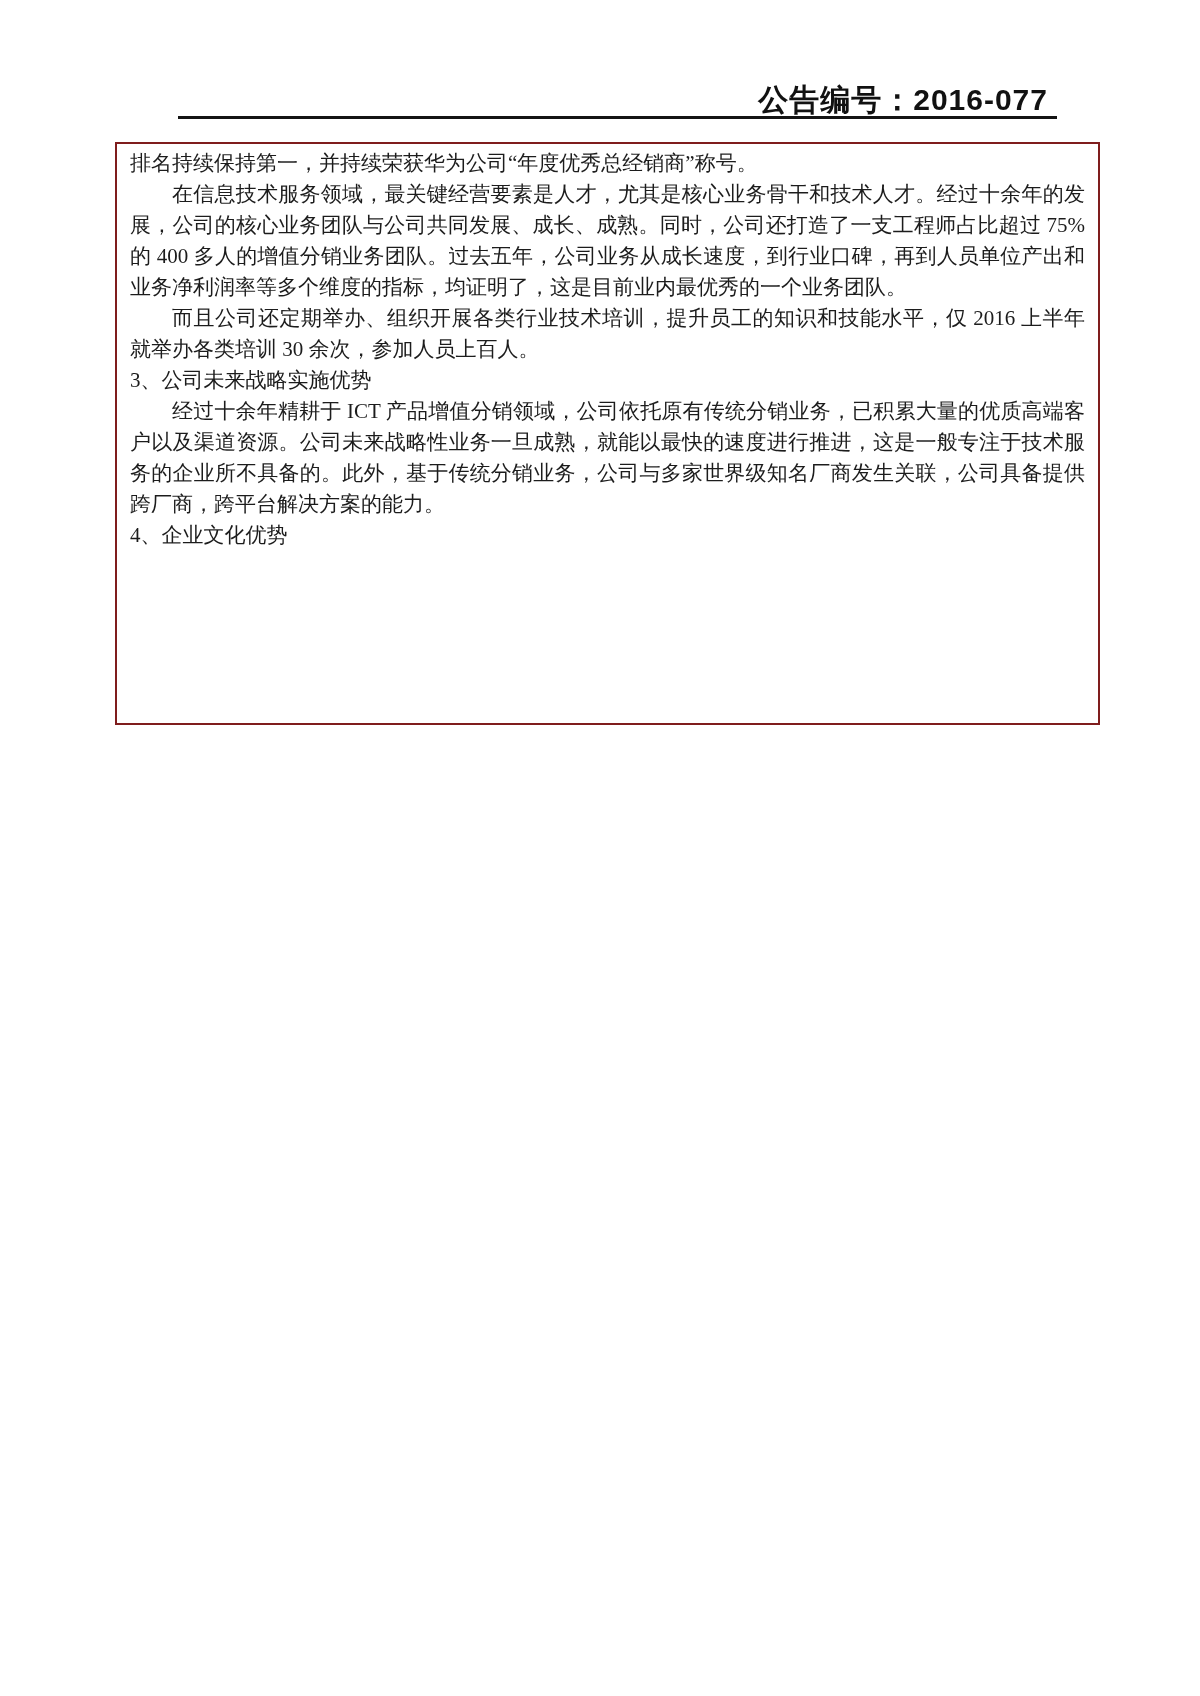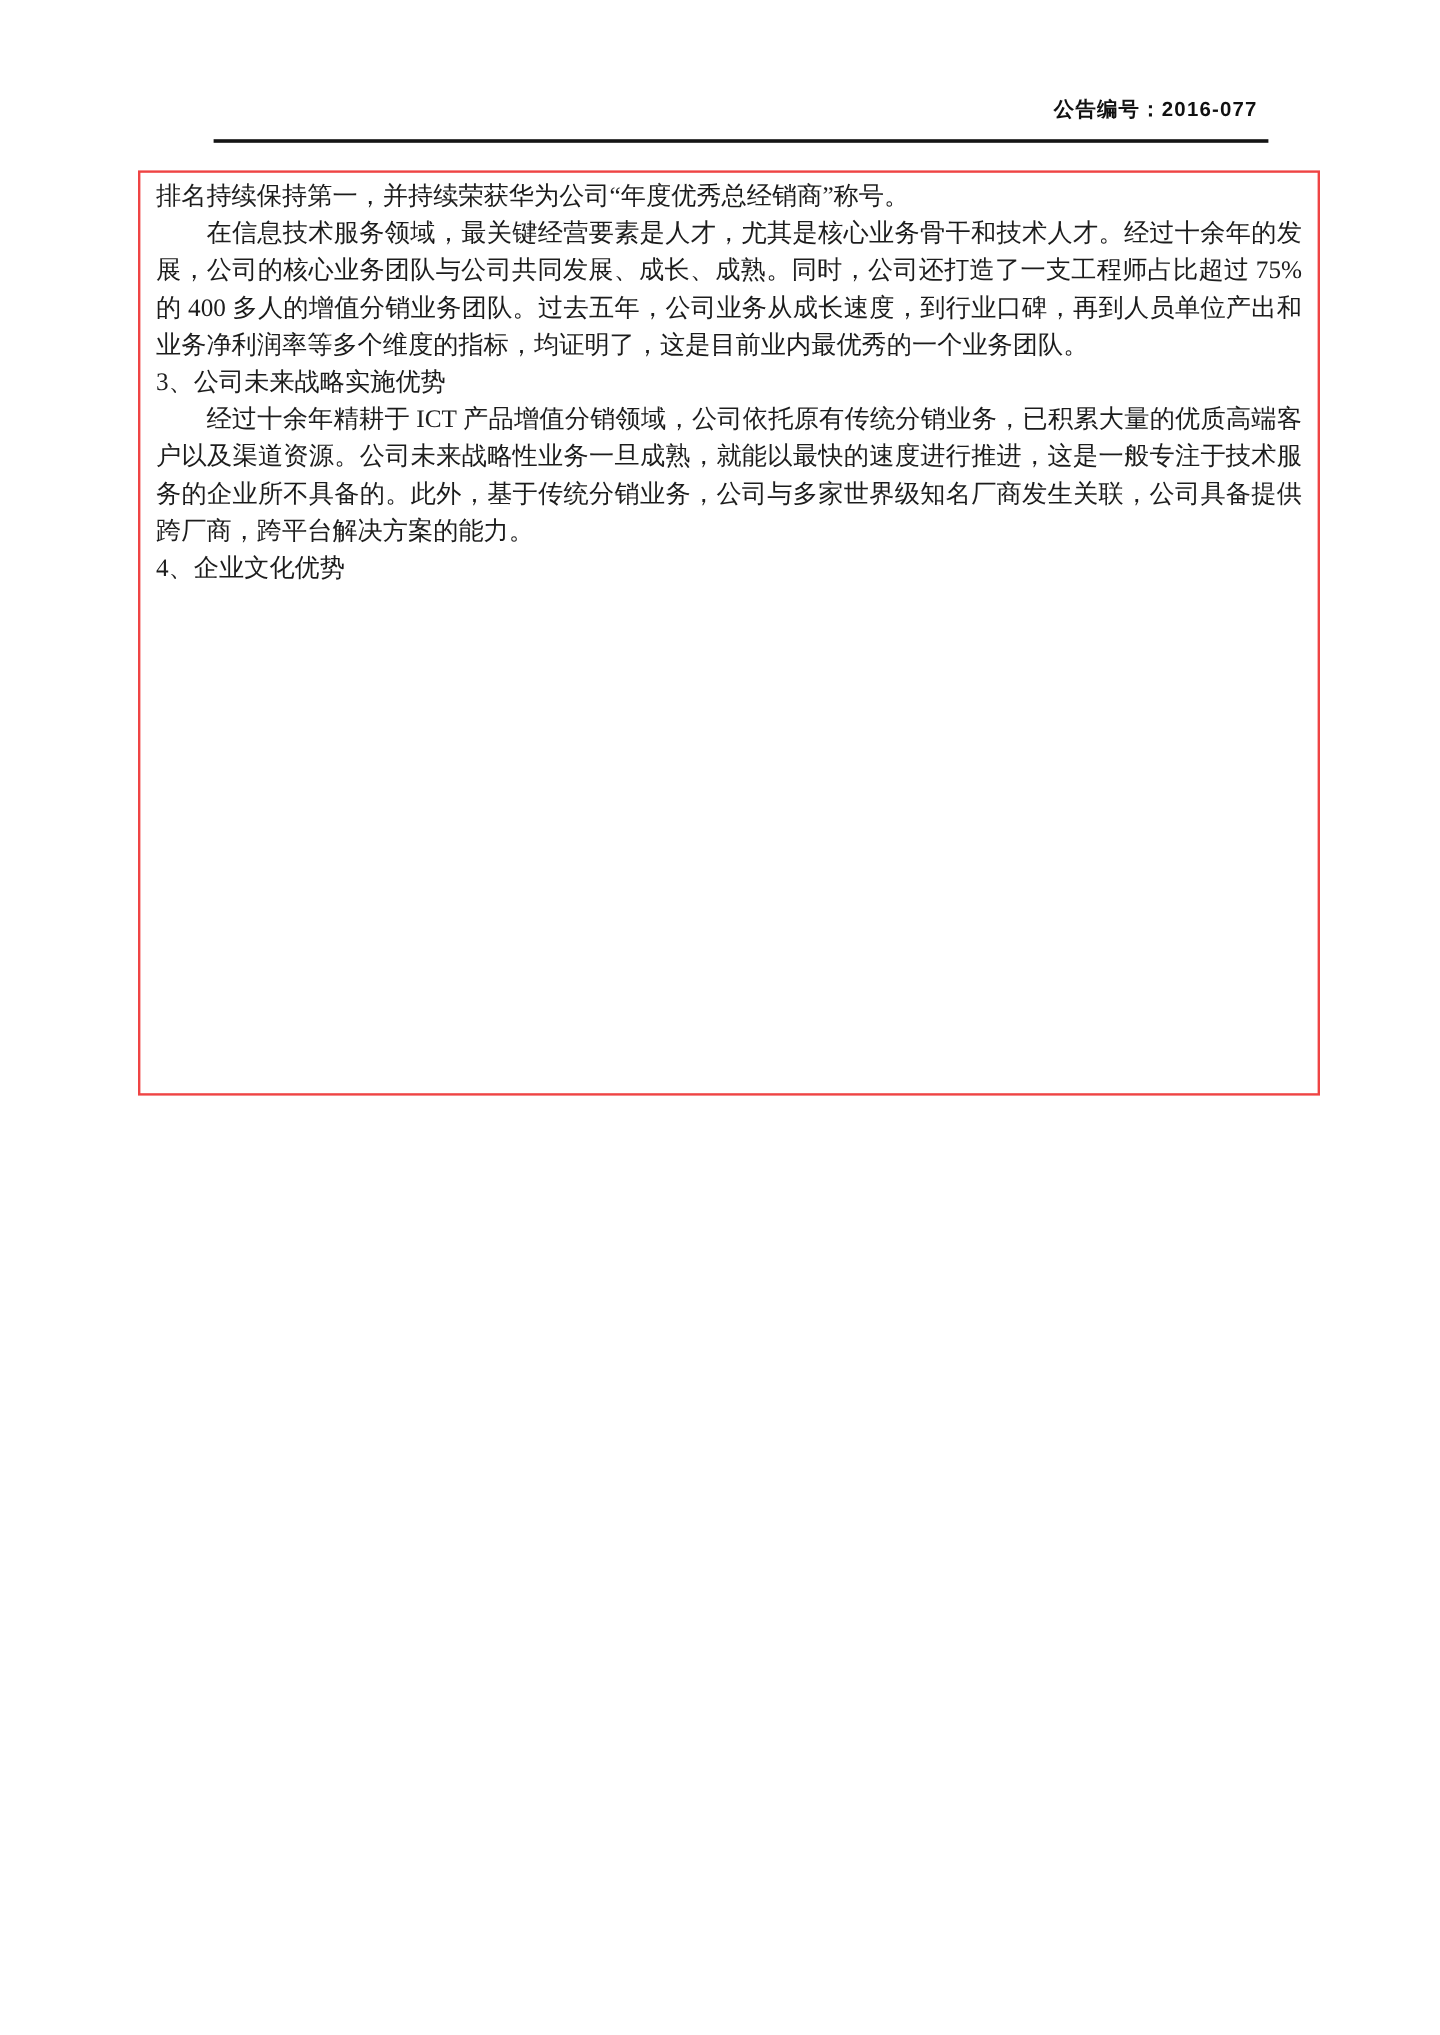--- a/index.html
+++ b/index.html
@@ -17,43 +17,43 @@
   .page {
     position: absolute;
     inset: 0;
     background: #ffffff;
     overflow: hidden;
   }
   .ann-no {
     position: absolute;
     top: 80px;
     right: 152px;
-    font-size: 17px;
+    font-size: 30px;
     font-weight: bold;
     letter-spacing: 1px;
     font-family: "Liberation Sans", sans-serif;
     color: #111111;
     white-space: nowrap;
   }
   .rule {
     position: absolute;
     left: 178px;
     top: 116px;
     width: 879px;
     height: 3px;
     background: #141414;
   }
   .content-box {
     position: absolute;
     left: 115px;
     top: 142px;
     width: 985px;
-    height: 771px;
+    height: 583px;
     box-sizing: border-box;
-    border: 2px solid #ef4444;
+    border: 2px solid #7f1d1d;
     padding: 4px 13px 4px 13px;
     background: #ffffff;
   }
   .content-box p {
     margin: 0;
     font-size: 21px;
     line-height: 31px;
     text-align: justify;
     text-justify: inter-ideograph;
     color: #1c1c1c;
@@ -71,20 +71,21 @@
 
   <div class="rule"></div>
 
   <div class="content-box">
 
     <p class="cont">排名持续保持第一，并持续荣获华为公司“年度优秀总经销商”称号。</p>
 
 
     <p class="para">在信息技术服务领域，最关键经营要素是人才，尤其是核心业务骨干和技术人才。经过十余年的发展，公司的核心业务团队与公司共同发展、成长、成熟。同时，公司还打造了一支工程师占比超过 75%的 400 多人的增值分销业务团队。过去五年，公司业务从成长速度，到行业口碑，再到人员单位产出和业务净利润率等多个维度的指标，均证明了，这是目前业内最优秀的一个业务团队。</p>
 
+    <p class="para">而且公司还定期举办、组织开展各类行业技术培训，提升员工的知识和技能水平，仅 2016 上半年就举办各类培训 30 余次，参加人员上百人。</p>
 
 
     <p class="head">3、公司未来战略实施优势</p>
 
     <p class="para">经过十余年精耕于 ICT 产品增值分销领域，公司依托原有传统分销业务，已积累大量的优质高端客户以及渠道资源。公司未来战略性业务一旦成熟，就能以最快的速度进行推进，这是一般专注于技术服务的企业所不具备的。此外，基于传统分销业务，公司与多家世界级知名厂商发生关联，公司具备提供跨厂商，跨平台解决方案的能力。</p>
 
     <p class="head">4、企业文化优势</p>
 
 
   </div>

